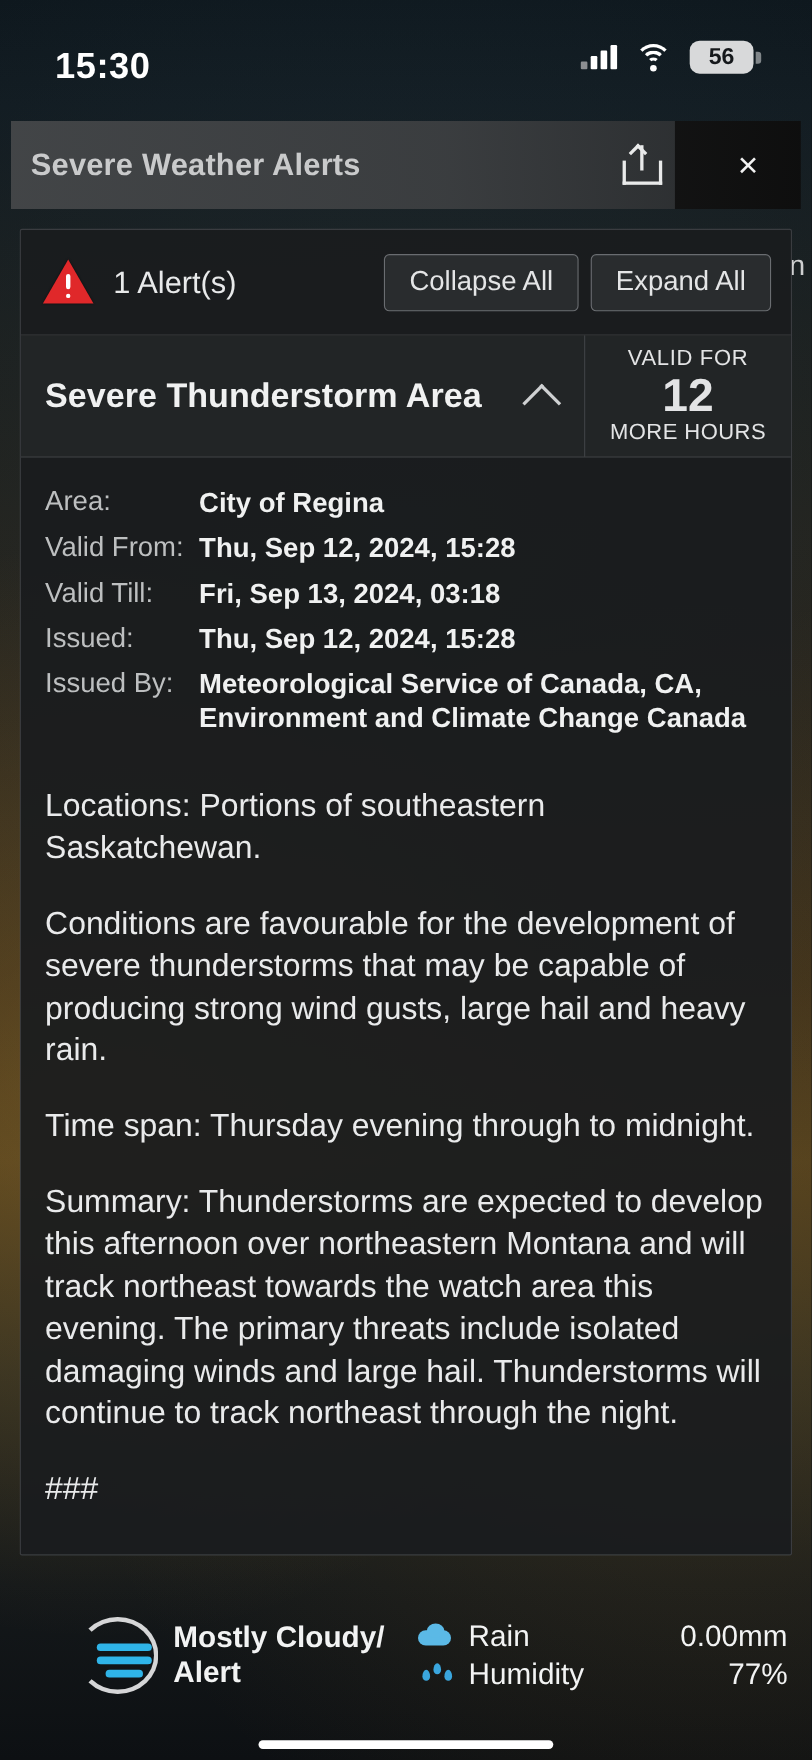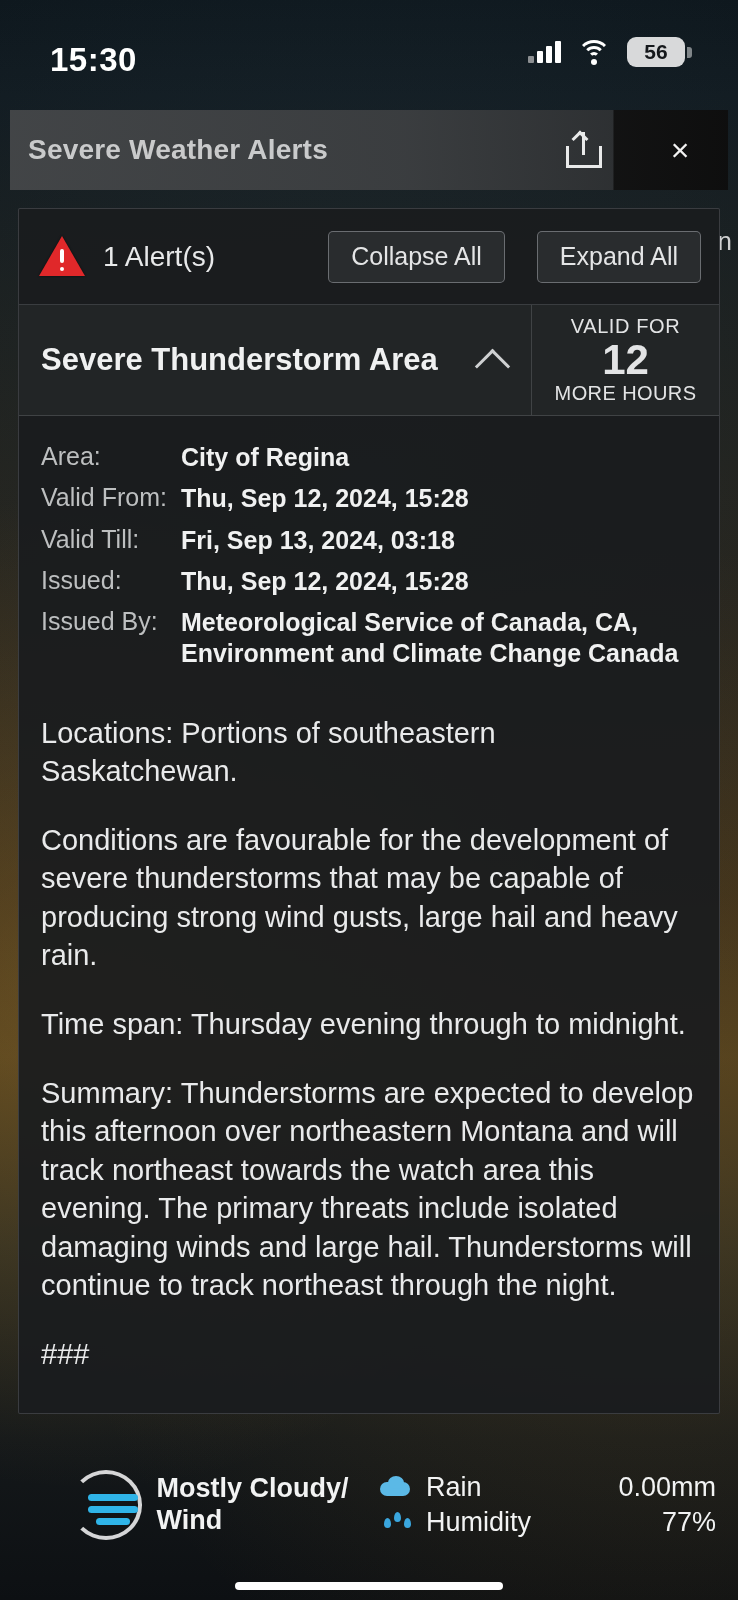--- a/index.html
+++ b/index.html
@@ -120,21 +120,21 @@
   }
   #alert-count { color: #e8e9ea; font-size: 28px; flex: 1; }
   .ghost-btn {
     height: 52px; padding: 0 22px;
     border: 1px solid rgba(150,154,158,0.6);
     border-radius: 5px;
     background: rgba(55,58,61,0.55);
     color: #e4e5e6;
     font-size: 25px;
     display: flex; align-items: center;
-    margin-left: 32px;
+    margin-left: 11px;
   }
 
   #alert-header {
     display: flex; align-items: stretch;
     border-bottom: 1px solid rgba(120,124,128,0.35);
     background: rgba(38,40,42,0.75);
   }
   #alert-header-main {
     flex: 1;
     display: flex; align-items: center; justify-content: space-between;
@@ -318,21 +318,21 @@
   </div>
 
   <div id="weather-strip">
     <div id="cond-block">
       <div class="wind-ico">
         <div class="ring"></div>
         <div class="wave w-a"></div>
           <div class="wave w-b"></div>
           <div class="wave w-c"></div>
       </div>
-      <div id="cond-text">Mostly Cloudy/ Wind</div>
+      <div id="cond-text">Mostly Cloudy/ Alert</div>
     </div>
     <div id="metrics">
       <div class="metric-row">
         <div class="metric-left">
           <div class="cloud-ico">
               <div class="c"></div>
               <div class="c2"></div>
             </div>
           <span>Rain</span>
         </div>

